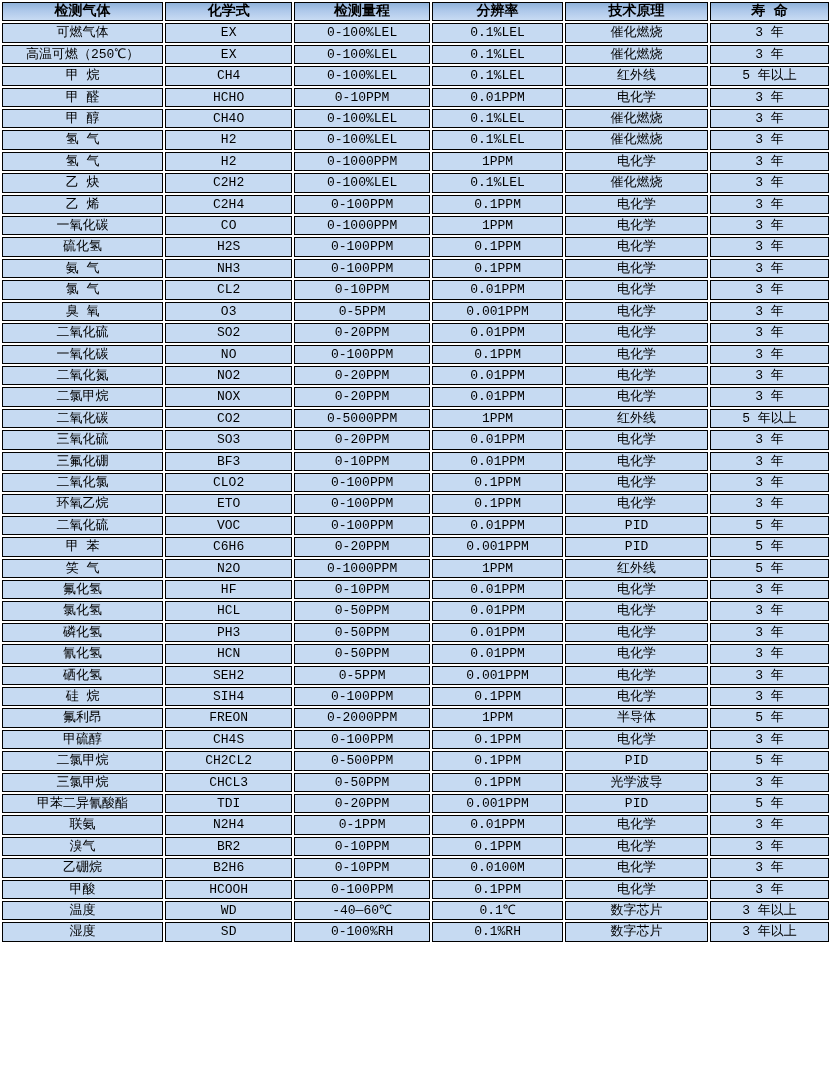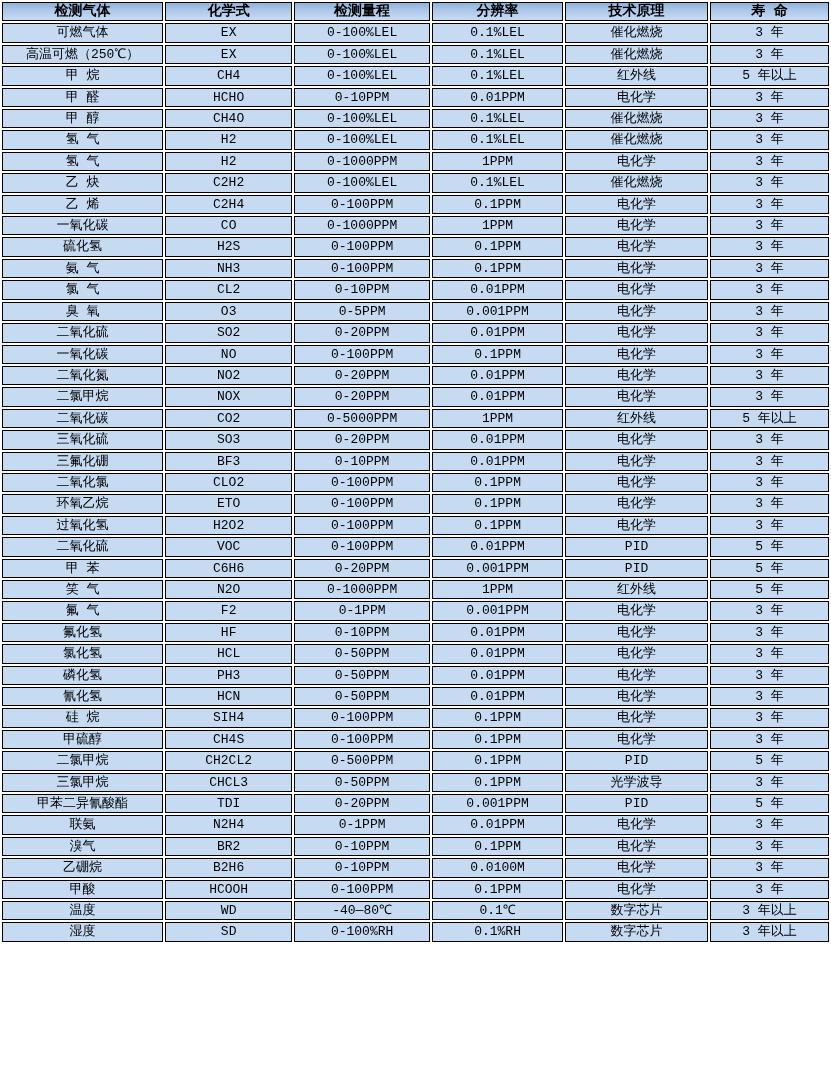--- a/index.html
+++ b/index.html
@@ -250,28 +250,20 @@
   </tr>
         <tr>
     <td>环氧乙烷</td>
     <td>ETO</td>
     <td>0-100PPM</td>
     <td>0.1PPM</td>
     <td>电化学</td>
     <td>3 年</td>
   </tr>
         <tr>
-    <td>过氧化氢</td>
-    <td>H2O2</td>
-    <td>0-100PPM</td>
-    <td>0.1PPM</td>
-    <td>电化学</td>
-    <td>3 年</td>
-  </tr>
-        <tr>
     <td>二氧化硫</td>
     <td>VOC</td>
     <td>0-100PPM</td>
     <td>0.01PPM</td>
     <td>PID</td>
     <td>5 年</td>
   </tr>
         <tr>
     <td>甲 苯</td>
     <td>C6H6</td>
@@ -282,28 +274,20 @@
   </tr>
         <tr>
     <td>笑 气</td>
     <td>N2O</td>
     <td>0-1000PPM</td>
     <td>1PPM</td>
     <td>红外线</td>
     <td>5 年</td>
   </tr>
         <tr>
-    <td>氟 气</td>
-    <td>F2</td>
-    <td>0-1PPM</td>
-    <td>0.001PPM</td>
-    <td>电化学</td>
-    <td>3 年</td>
-  </tr>
-        <tr>
     <td>氟化氢</td>
     <td>HF</td>
     <td>0-10PPM</td>
     <td>0.01PPM</td>
     <td>电化学</td>
     <td>3 年</td>
   </tr>
         <tr>
     <td>氯化氢</td>
     <td>HCL</td>
@@ -322,26 +306,42 @@
   </tr>
         <tr>
     <td>氰化氢</td>
     <td>HCN</td>
     <td>0-50PPM</td>
     <td>0.01PPM</td>
     <td>电化学</td>
     <td>3 年</td>
   </tr>
         <tr>
+    <td>硒化氢</td>
+    <td>SEH2</td>
+    <td>0-5PPM</td>
+    <td>0.001PPM</td>
+    <td>电化学</td>
+    <td>3 年</td>
+  </tr>
+        <tr>
     <td>硅 烷</td>
     <td>SIH4</td>
     <td>0-100PPM</td>
     <td>0.1PPM</td>
     <td>电化学</td>
     <td>3 年</td>
+  </tr>
+        <tr>
+    <td>氟利昂</td>
+    <td>FREON</td>
+    <td>0-2000PPM</td>
+    <td>1PPM</td>
+    <td>半导体</td>
+    <td>5 年</td>
   </tr>
         <tr>
     <td>甲硫醇</td>
     <td>CH4S</td>
     <td>0-100PPM</td>
     <td>0.1PPM</td>
     <td>电化学</td>
     <td>3 年</td>
   </tr>
         <tr>
@@ -396,21 +396,21 @@
     <td>甲酸</td>
     <td>HCOOH</td>
     <td>0-100PPM</td>
     <td>0.1PPM</td>
     <td>电化学</td>
     <td>3 年</td>
   </tr>
         <tr>
     <td>温度</td>
     <td>WD</td>
-    <td>-40—80℃</td>
+    <td>-40—60℃</td>
     <td>0.1℃</td>
     <td>数字芯片</td>
     <td>3 年以上</td>
   </tr>
         <tr>
     <td>湿度</td>
     <td>SD</td>
     <td>0-100%RH</td>
     <td>0.1%RH</td>
     <td>数字芯片</td>

